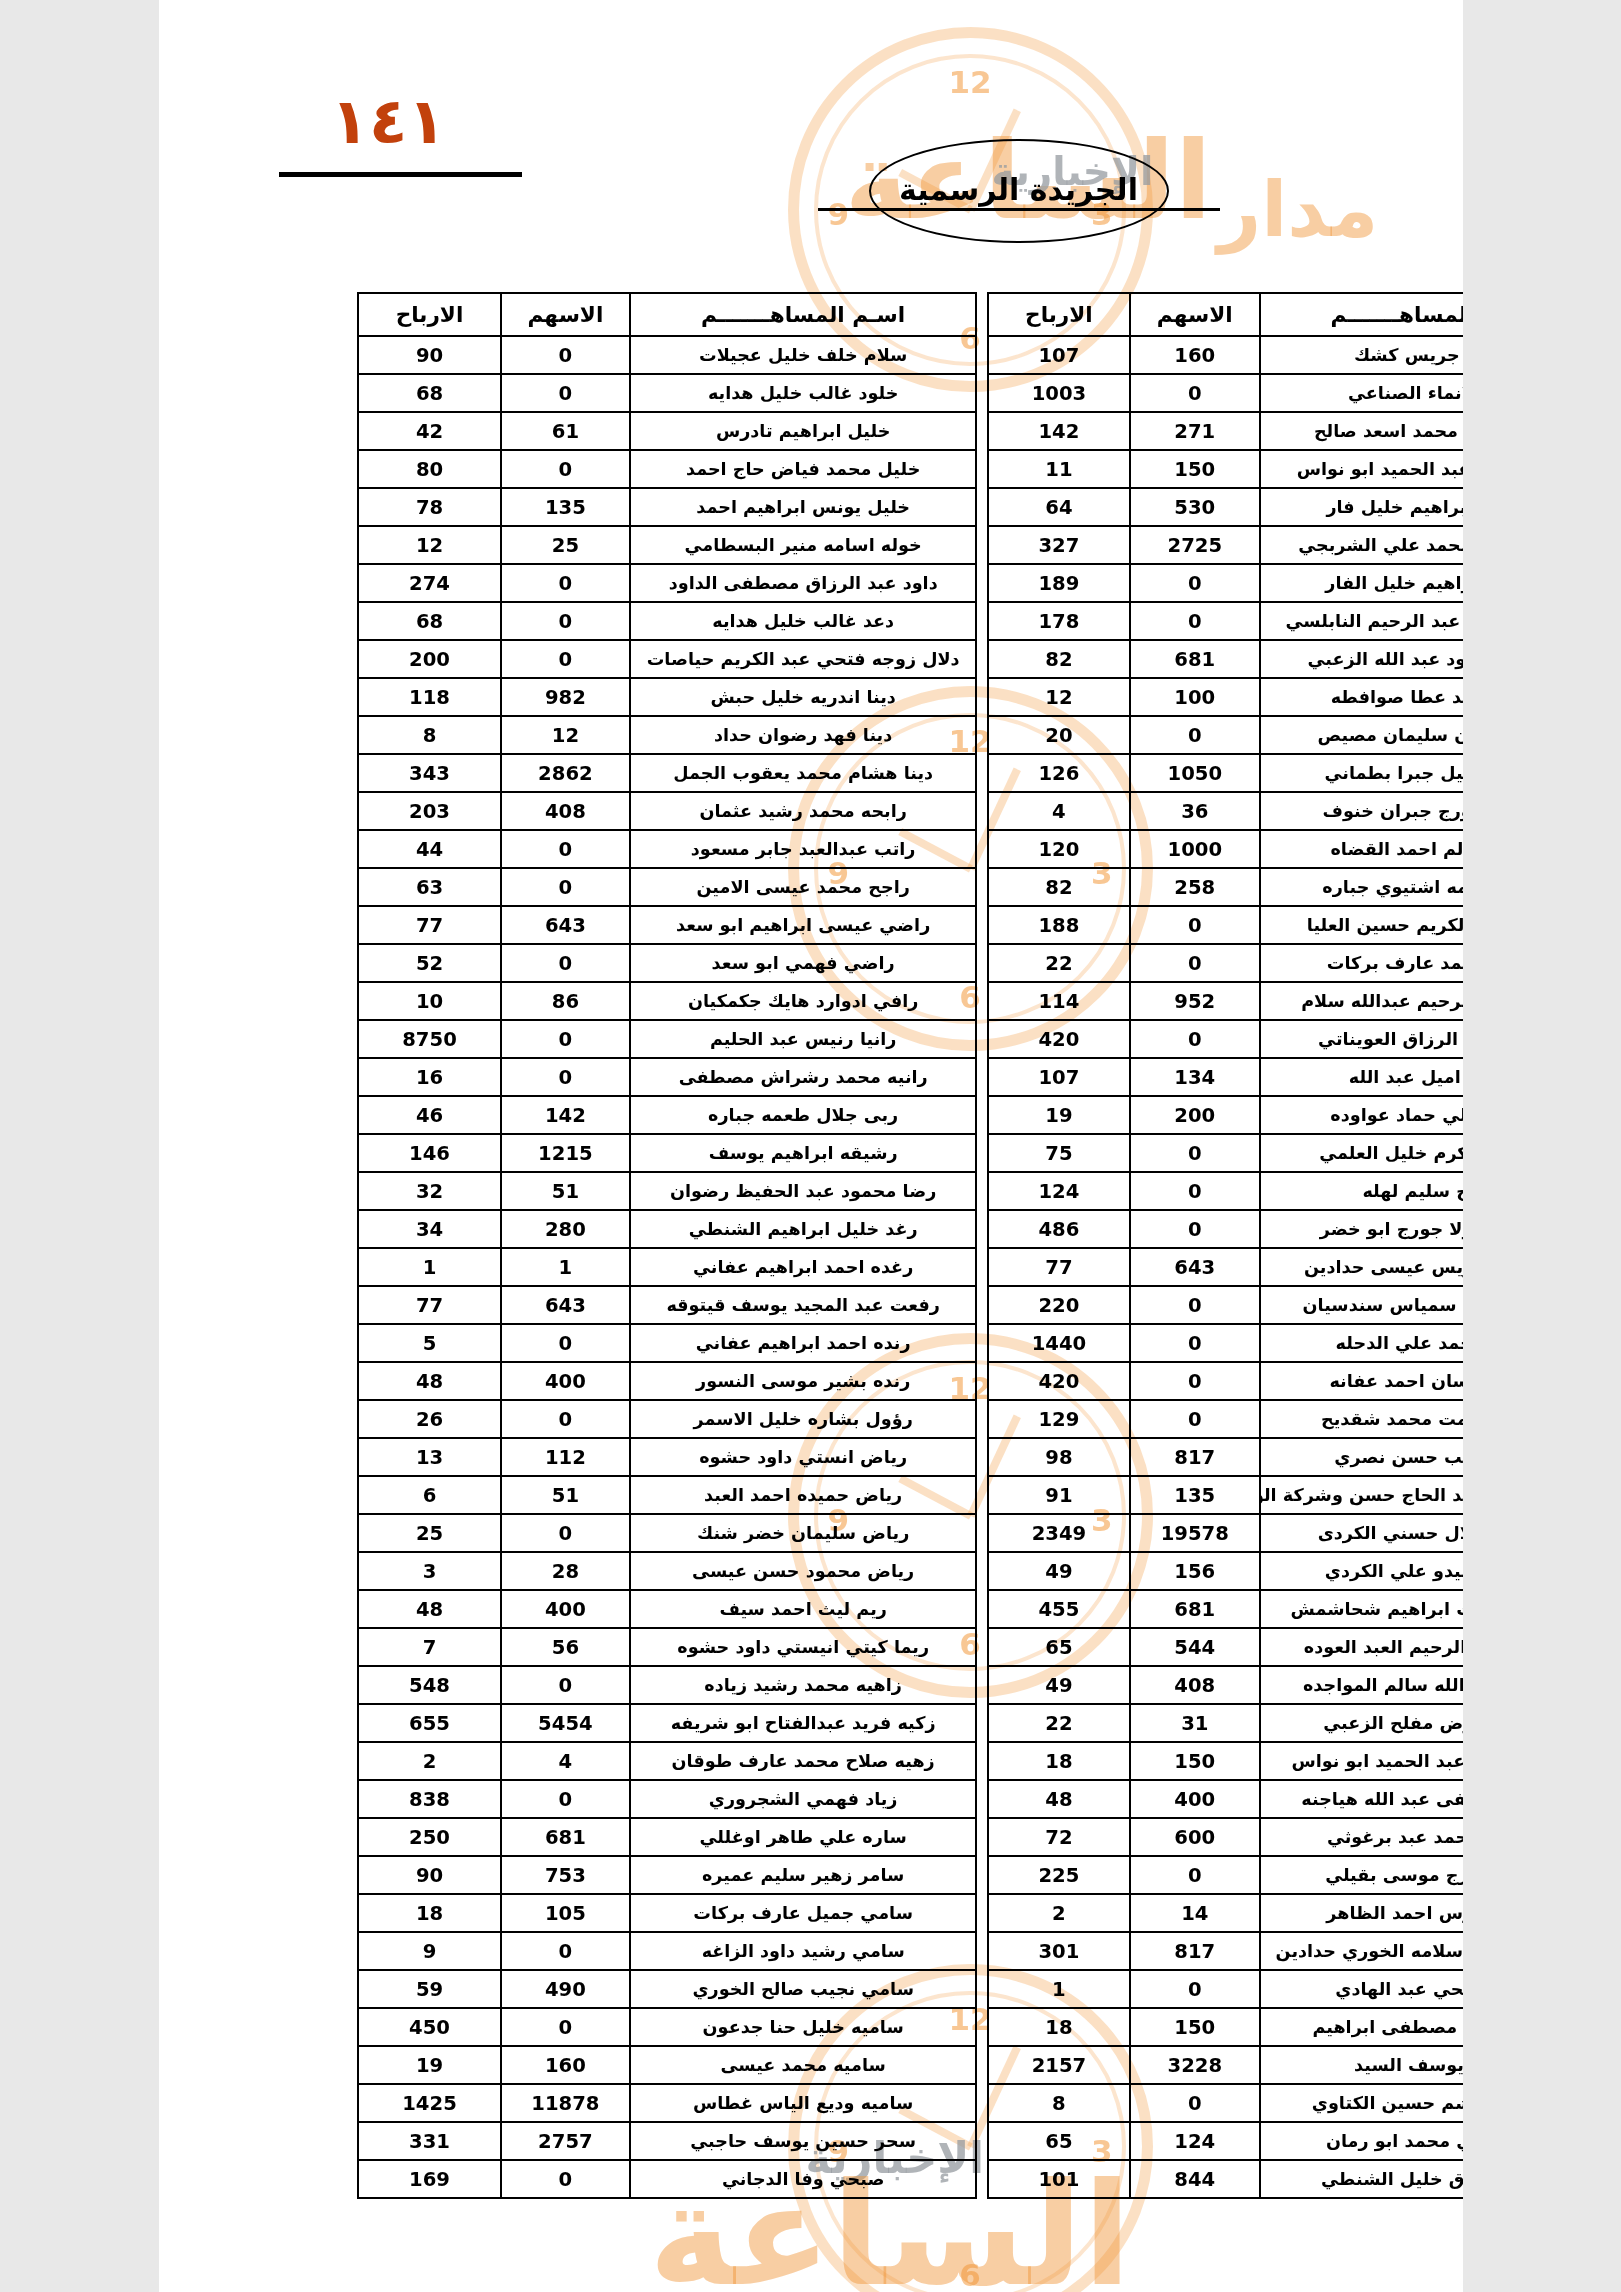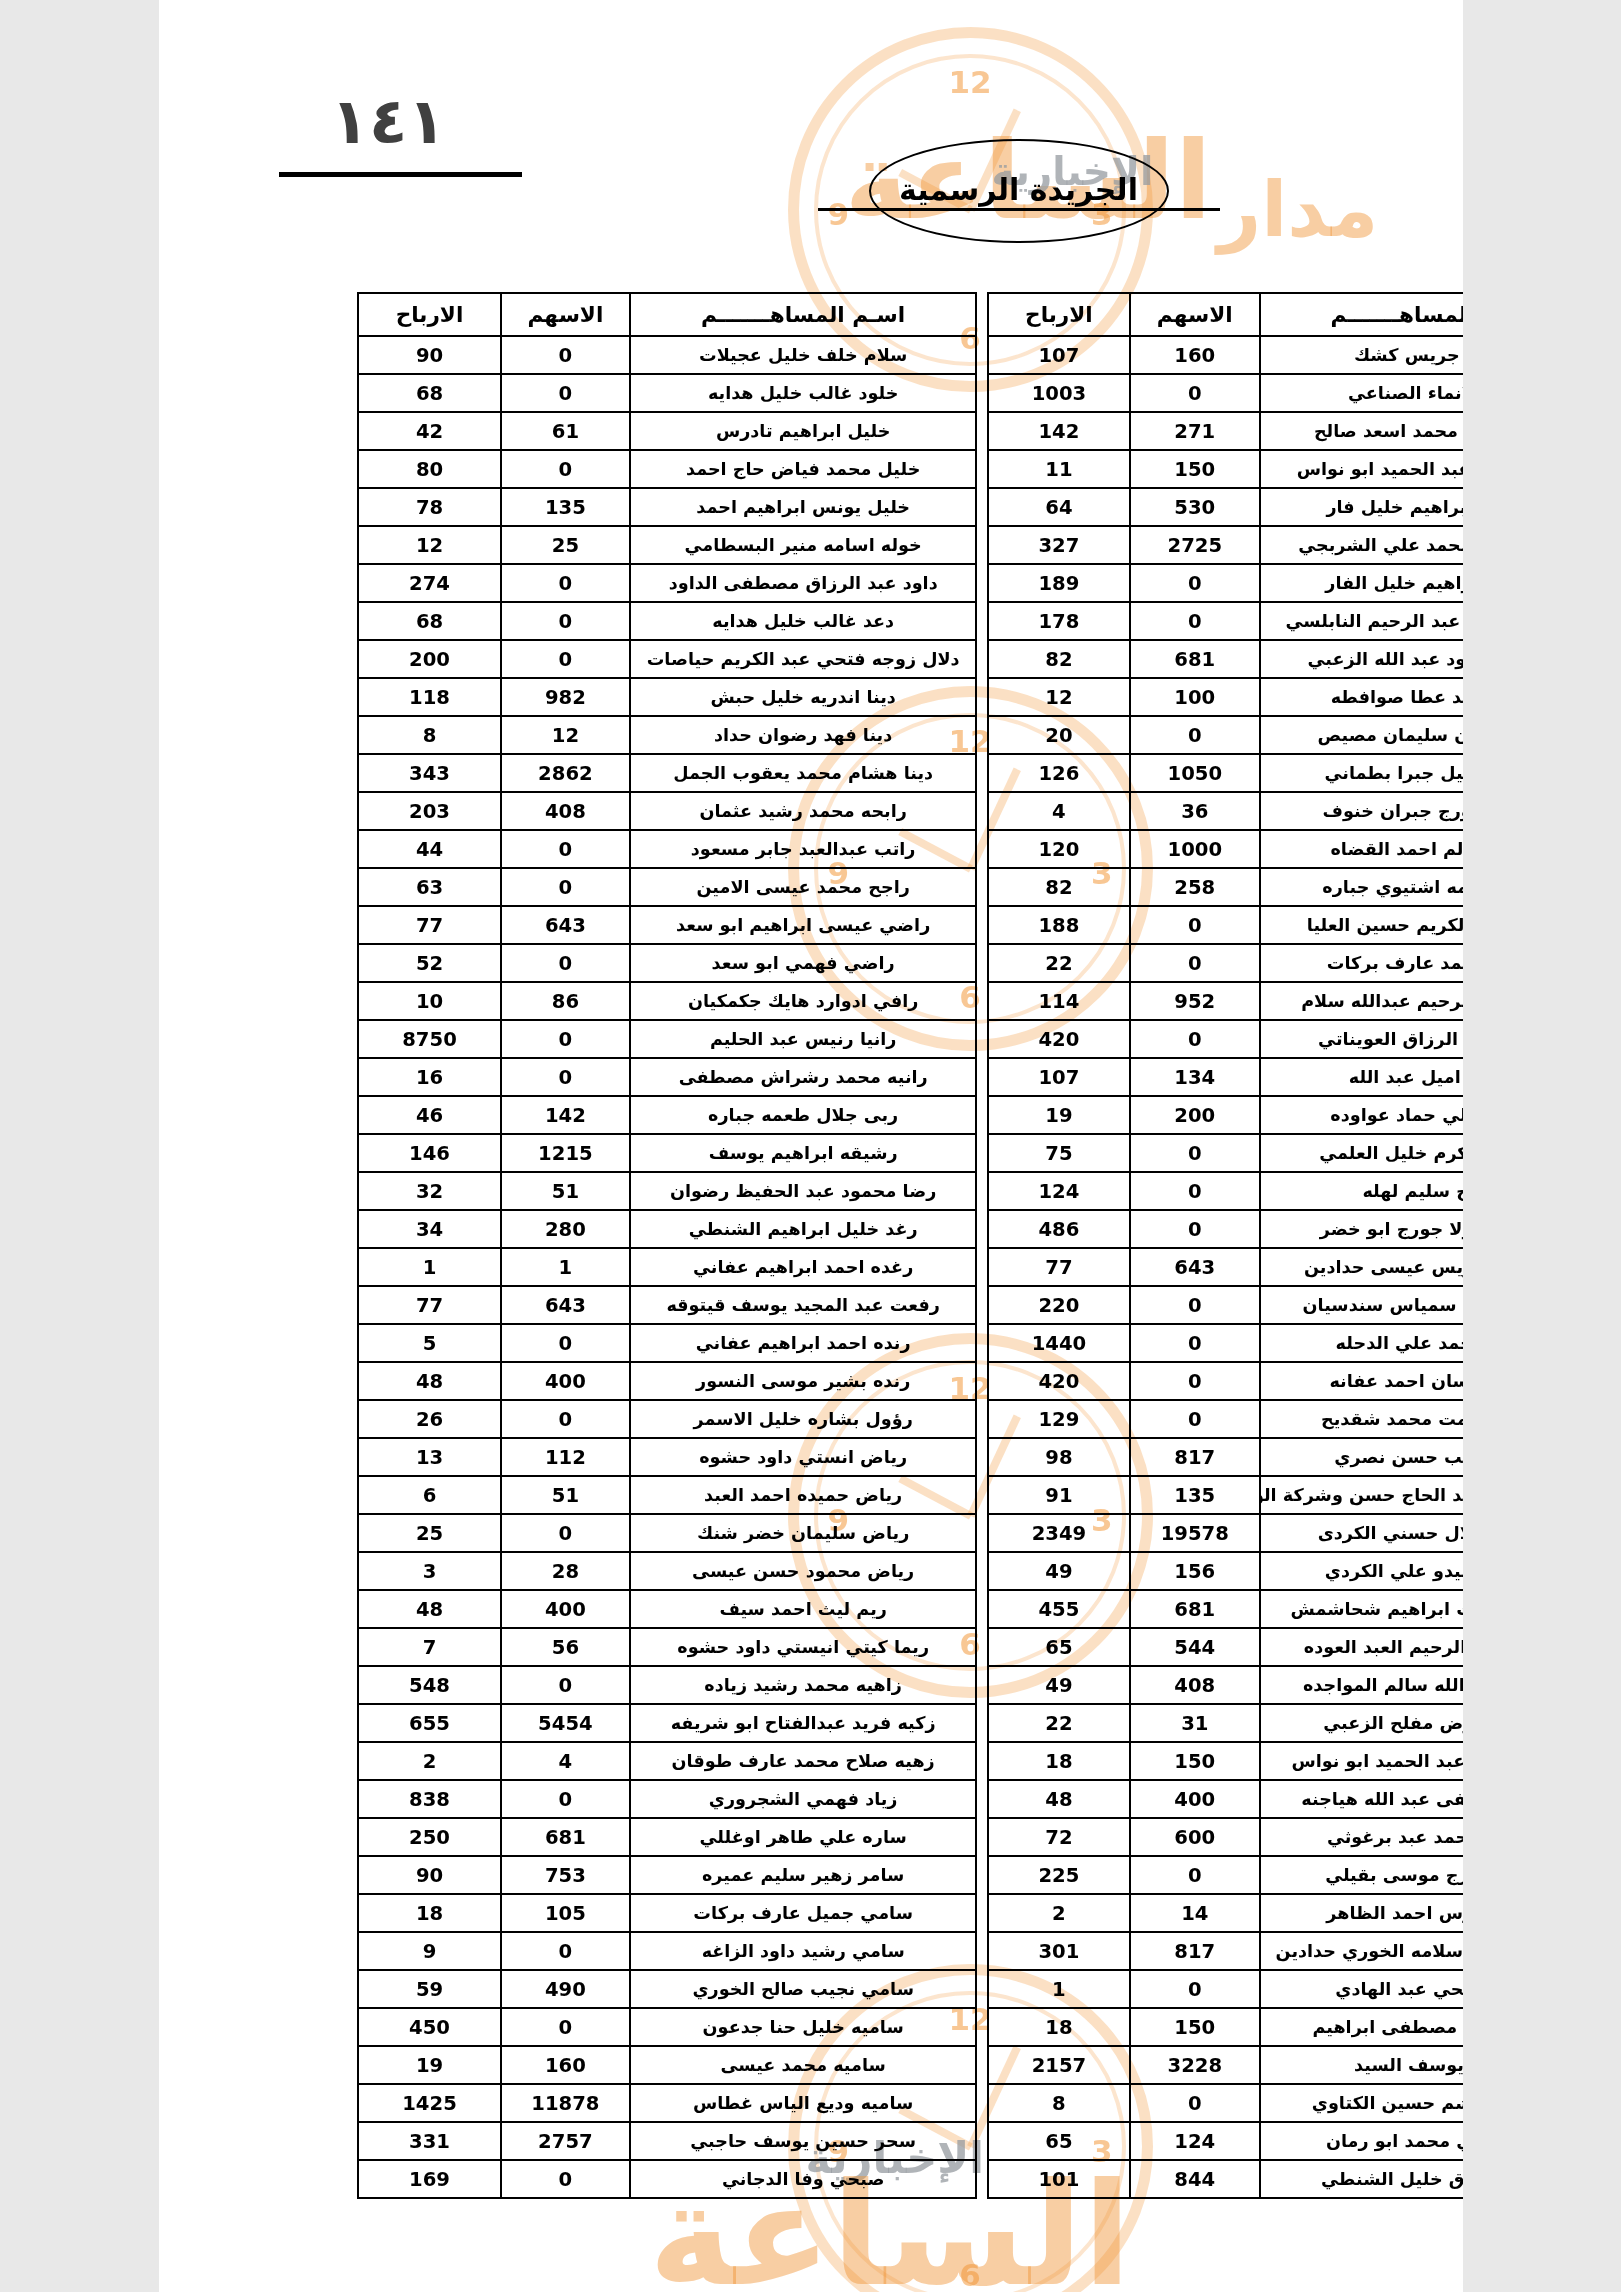--- a/index.html
+++ b/index.html
@@ -34,21 +34,21 @@
   .wm-top-callig{left:686px;top:118px;font-size:108px;}
   .wm-top-gray{left:833px;top:149px;font-size:39px;}
   .wm-top-madar{left:1059px;top:165px;font-size:76px;}
   .wm-side-1{left:1439px;top:372px;font-size:93px;transform:rotate(90deg);transform-origin:left top;}
   .wm-side-2{left:1439px;top:941px;font-size:93px;transform:rotate(90deg);transform-origin:left top;}
   .wm-side-3{left:1439px;top:1686px;font-size:93px;transform:rotate(90deg);transform-origin:left top;}
   .wm-bottom-gray{left:647px;top:2133px;font-size:43px;}
   .wm-bottom-callig{left:490px;top:2152px;font-size:142px;}
 
   
-  .page-num{position:absolute;top:90px;left:172px;z-index:3;font-size:63px;font-weight:bold;color:#404040;line-height:1;}
+  .page-num{position:absolute;top:90px;left:172px;z-index:3;font-size:63px;font-weight:bold;color:#c2410c;line-height:1;}
   .page-num-line{position:absolute;top:172px;left:120px;width:243px;height:4.9px;background:#000;z-index:3;}
 
   .title-wrap{position:absolute;top:139px;left:659px;width:402px;height:110px;z-index:3;}
   .title-line{position:absolute;left:0;right:0;top:69px;height:2.9px;background:#000;}
   .title-ellipse{position:absolute;left:51px;top:0;width:296px;height:100px;border:2.9px solid #000;border-radius:50%;}
   .title-text{position:absolute;left:0;width:100%;top:33px;text-align:center;font-size:30px;font-weight:bold;color:#000;}
 
   
   .tables{position:absolute;top:292px;left:199px;width:1249px;display:flex;gap:9.8px;direction:rtl;z-index:2;}
   .tbl-wrap{flex:1;}

